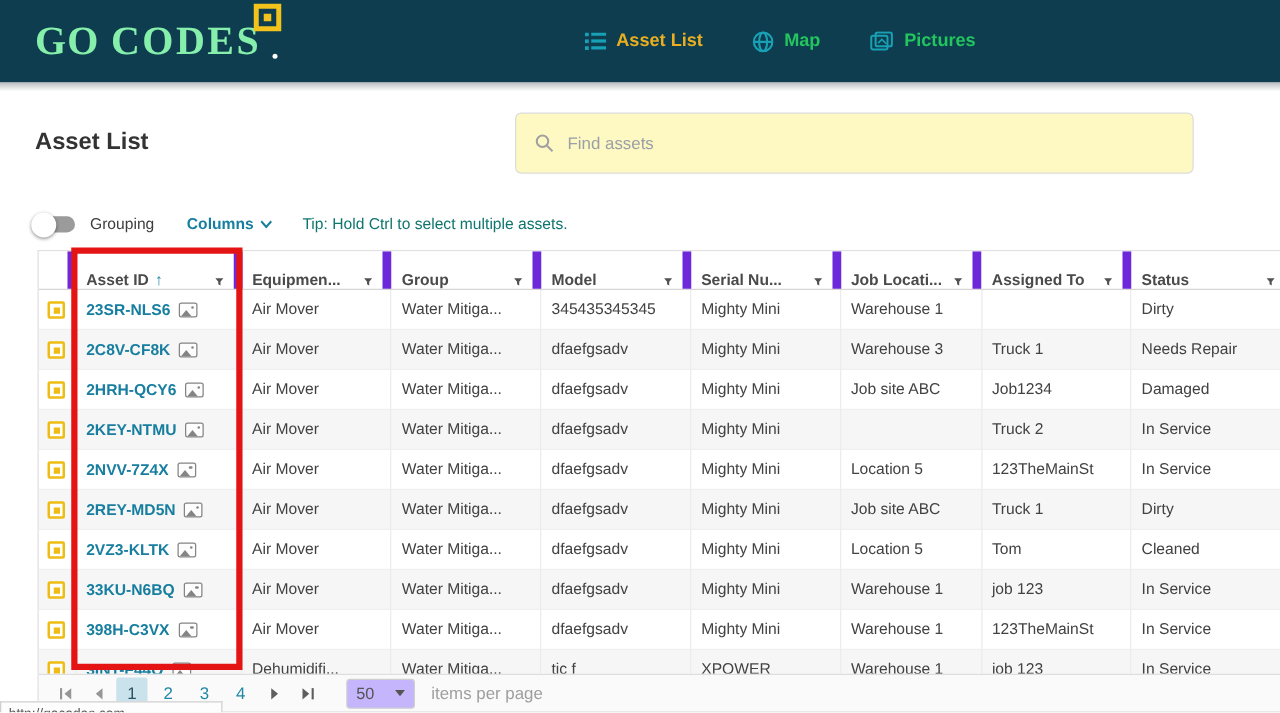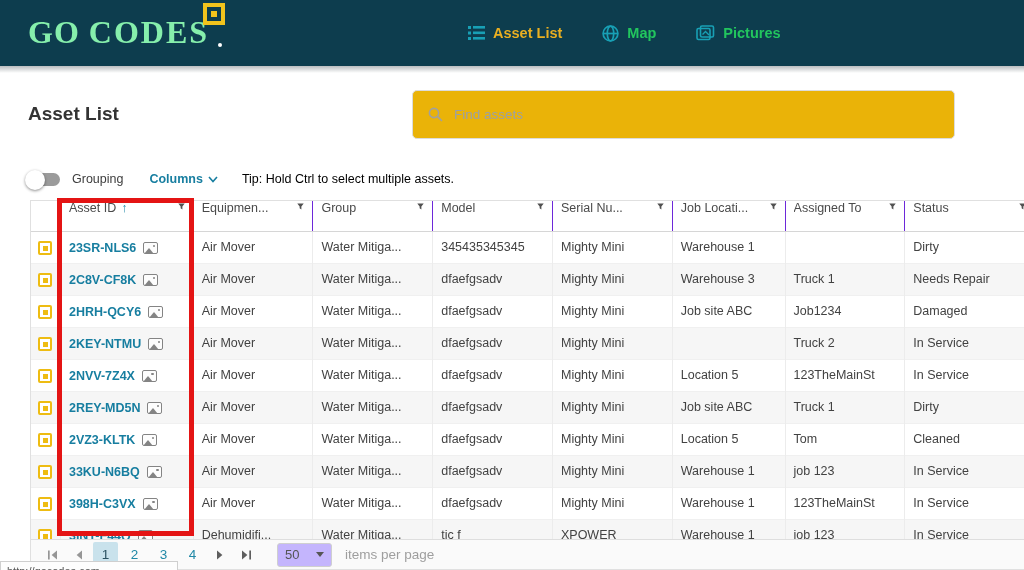--- a/index.html
+++ b/index.html
@@ -22,38 +22,38 @@
   .logo .dot{position:absolute;right:-13px;bottom:4px;width:4px;height:4px;border-radius:50%;background:#fff}
 
   .nav{position:absolute;left:468px;top:0;height:66px;display:flex;align-items:center;gap:40px}
   .navitem{display:flex;align-items:center;gap:8px;color:#22c55e;font-size:14.5px;font-weight:700;cursor:pointer;white-space:nowrap}
   .navitem.active{color:var(--gold)}
   .nico{flex:0 0 auto}
 
   
   .title{position:absolute;left:28px;top:103px;font-size:19px;font-weight:700;color:#333}
   .search{position:absolute;left:412px;top:90px;width:543px;height:49px;border:1px solid #dcdcdc;border-radius:5px;
-    background:#eab308;display:flex;align-items:center;padding:0 15px;gap:11px}
+    background:#fef9c3;display:flex;align-items:center;padding:0 15px;gap:11px}
   .search input{border:none;outline:none;flex:1;font-size:13.5px;color:#333;font-family:"Liberation Sans",sans-serif;background:transparent}
   .search input::placeholder{color:#9aa0a6}
 
   .controls{position:absolute;left:28px;top:160px;height:26px;display:flex;align-items:flex-end;font-size:12.5px}
   .switch{position:relative;width:32px;height:13px;background:#9b9b9b;border-radius:7px;cursor:pointer;margin-right:12px}
   .switch::after{content:"";position:absolute;left:-3px;top:-3.5px;width:20px;height:20px;border-radius:50%;
     background:#fff;box-shadow:0 1px 3px rgba(0,0,0,.45)}
   .grouping{color:#3d3d3d;font-weight:400;margin-right:26px}
   .columns{display:flex;align-items:center;gap:5px;color:var(--link);font-weight:700;cursor:pointer;margin-right:24px}
-  .tip{color:#000000}
+  .tip{color:#0f766e}
 
   
   .grid{position:absolute;left:30px;top:200px;width:1006px;height:370px;background:#fff;
     border:1px solid #e0e0e0;font-size:12.5px;overflow:hidden}
   .thead{display:flex;height:31px;background:#fff;border-bottom:1px solid #d6d6d6}
-  .th{display:flex;align-items:flex-start;padding:0 8px;color:#4a4a4a;font-weight:400;
-    border-right:1px solid #6d28d9;white-space:nowrap;overflow:hidden;cursor:pointer}
+  .th{display:flex;align-items:flex-end;padding:0 8px;color:#4a4a4a;font-weight:700;
+    border-right:7px solid #6d28d9;white-space:nowrap;overflow:hidden;cursor:pointer}
   .th .lbl{overflow:hidden;text-overflow:ellipsis}
   .sort{color:#2189a8;font-weight:700;margin-left:5px}
   .sort::before{content:"\2191"}
   .funnel{margin-left:auto;flex:0 0 auto;padding-left:5px;cursor:pointer}
   .c0{width:30px}.c1{width:133px}.c2{width:120px}.c3{width:120px}.c4{width:120px}
   .c5{width:120px}.c6{width:113px}.c7{width:120px}.c8{width:130px}
   .tr{display:flex;height:32px;border-bottom:1px solid #f0f0f0;background:#fff}
   .tr.alt{background:#f6f6f6}
   .td{height:32px;line-height:31px;padding:0 8px;color:#424242;border-right:1px solid #ececec;
     white-space:nowrap;overflow:hidden}

